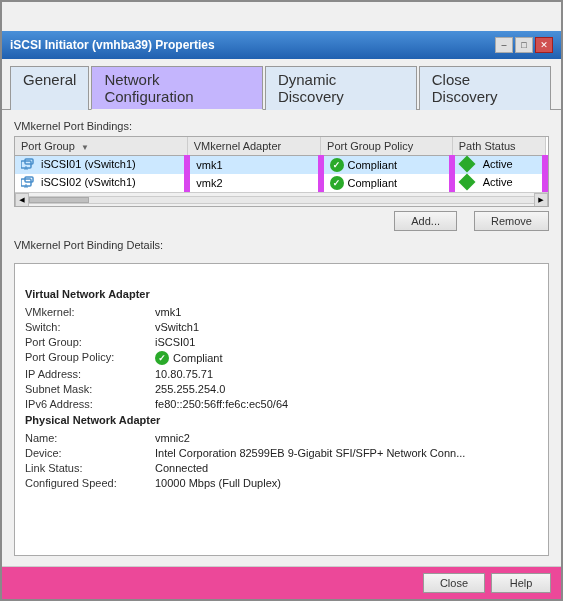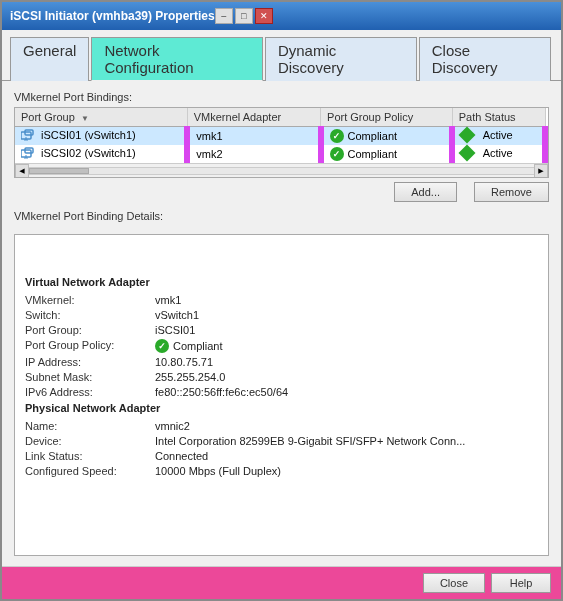--- a/index.html
+++ b/index.html
@@ -16,22 +16,24 @@
       display: flex;
       flex-direction: column;
       box-shadow: 2px 2px 6px rgba(0,0,0,0.3);
     }
     .title-bar {
       background: linear-gradient(to bottom, #4a90d9, #2060b0);
       color: white;
       padding: 4px 8px;
       display: flex;
       align-items: center;
+      justify-content: space-between;
       height: 28px;
       flex-shrink: 0;
+      margin-top: 29px;
     }
     .title-bar-text {
       font-size: 12px;
       font-weight: bold;
     }
     .title-bar-controls {
       display: flex;
       gap: 2px;
     }
     .title-btn {
@@ -60,21 +62,21 @@
       border-bottom: none;
       background: #dce8f5;
       cursor: pointer;
       font-size: 15px;
       margin-right: 2px;
       position: relative;
       top: 1px;
       color: #333;
     }
     .tab.active {
-      background: #5eead4;
+      background: #c4b5fd;
       border-bottom: 1px solid #f0f0f0;
       font-weight: normal;
       z-index: 2;
     }
     .content {
       flex: 1;
       padding: 10px 12px;
       overflow: auto;
       display: flex;
       flex-direction: column;
@@ -179,22 +181,21 @@
       min-width: 60px;
       color: #333;
     }
     .details-section {
       flex: 1;
       border: 1px solid #aaa;
       background: white;
       overflow-y: auto;
     }
     .details-content {
-      padding: 1px 10px;
-      margin-top: 40px;
+      padding: 24px 10px;
     }
     .details-group-title {
       font-weight: bold;
       font-size: 11px;
       margin-bottom: 6px;
       margin-top: 4px;
       color: #222;
     }
     .details-group-title:first-child { margin-top: 0; }
     .detail-row {

